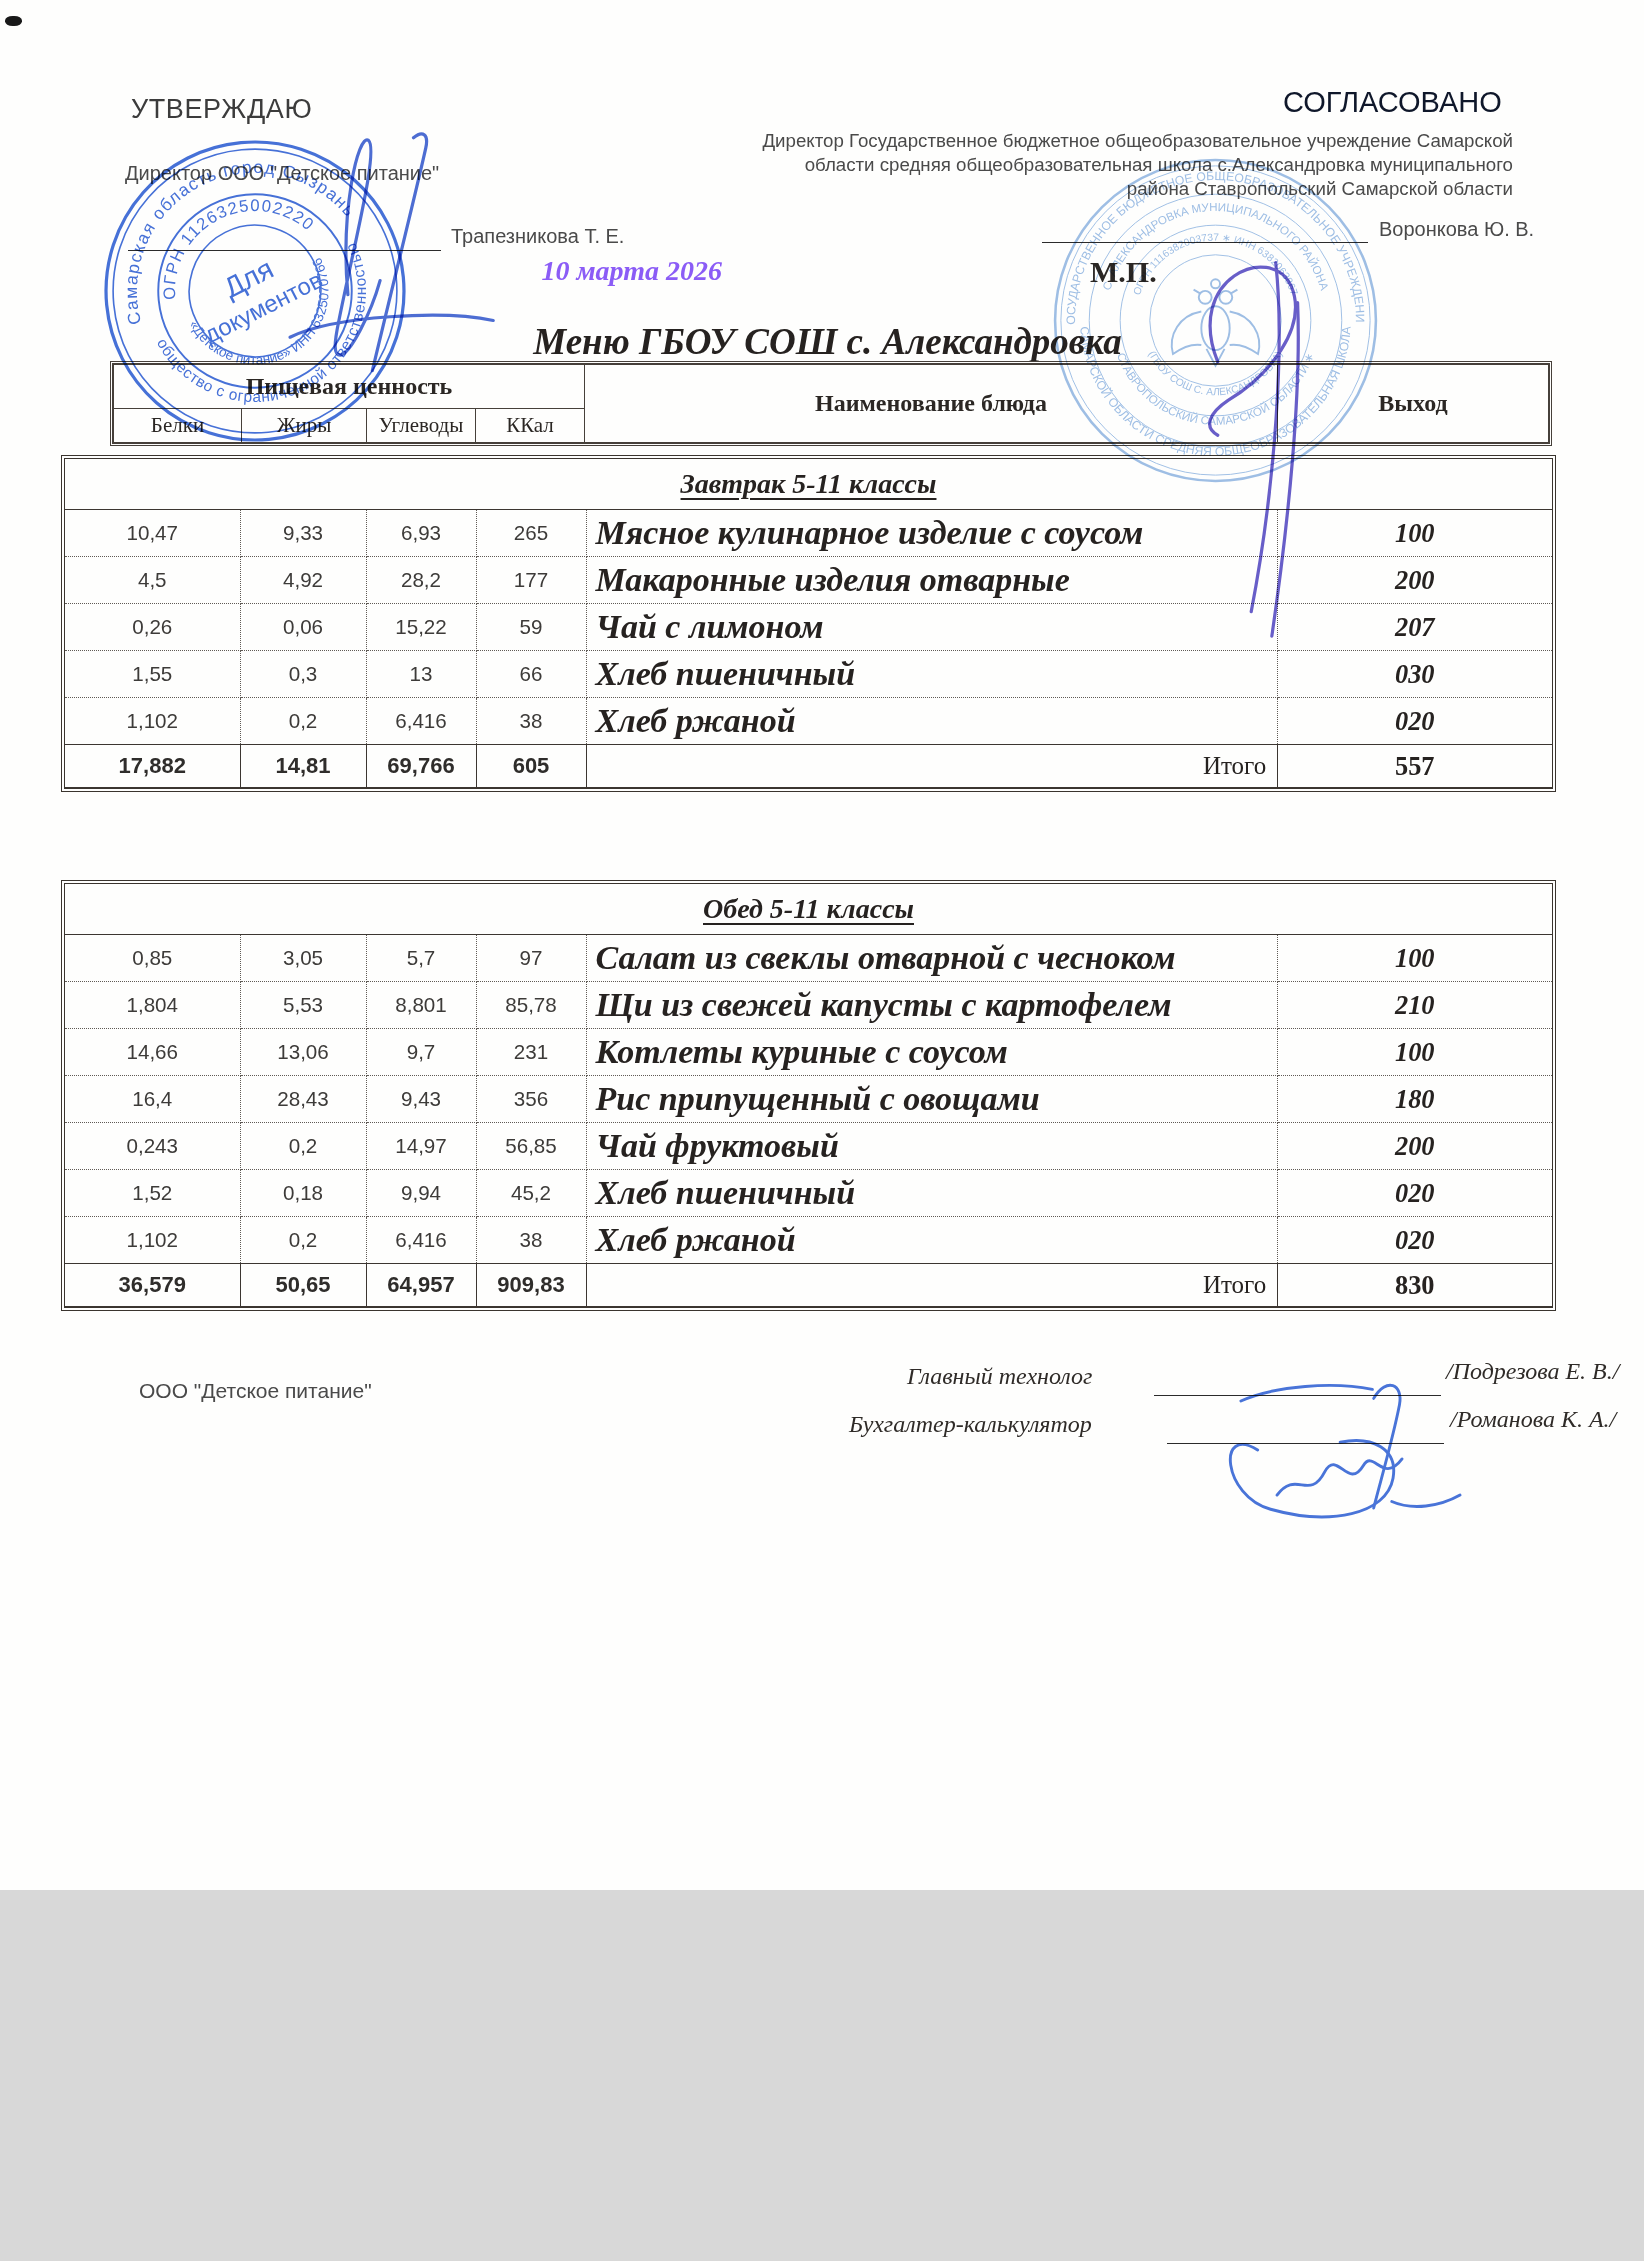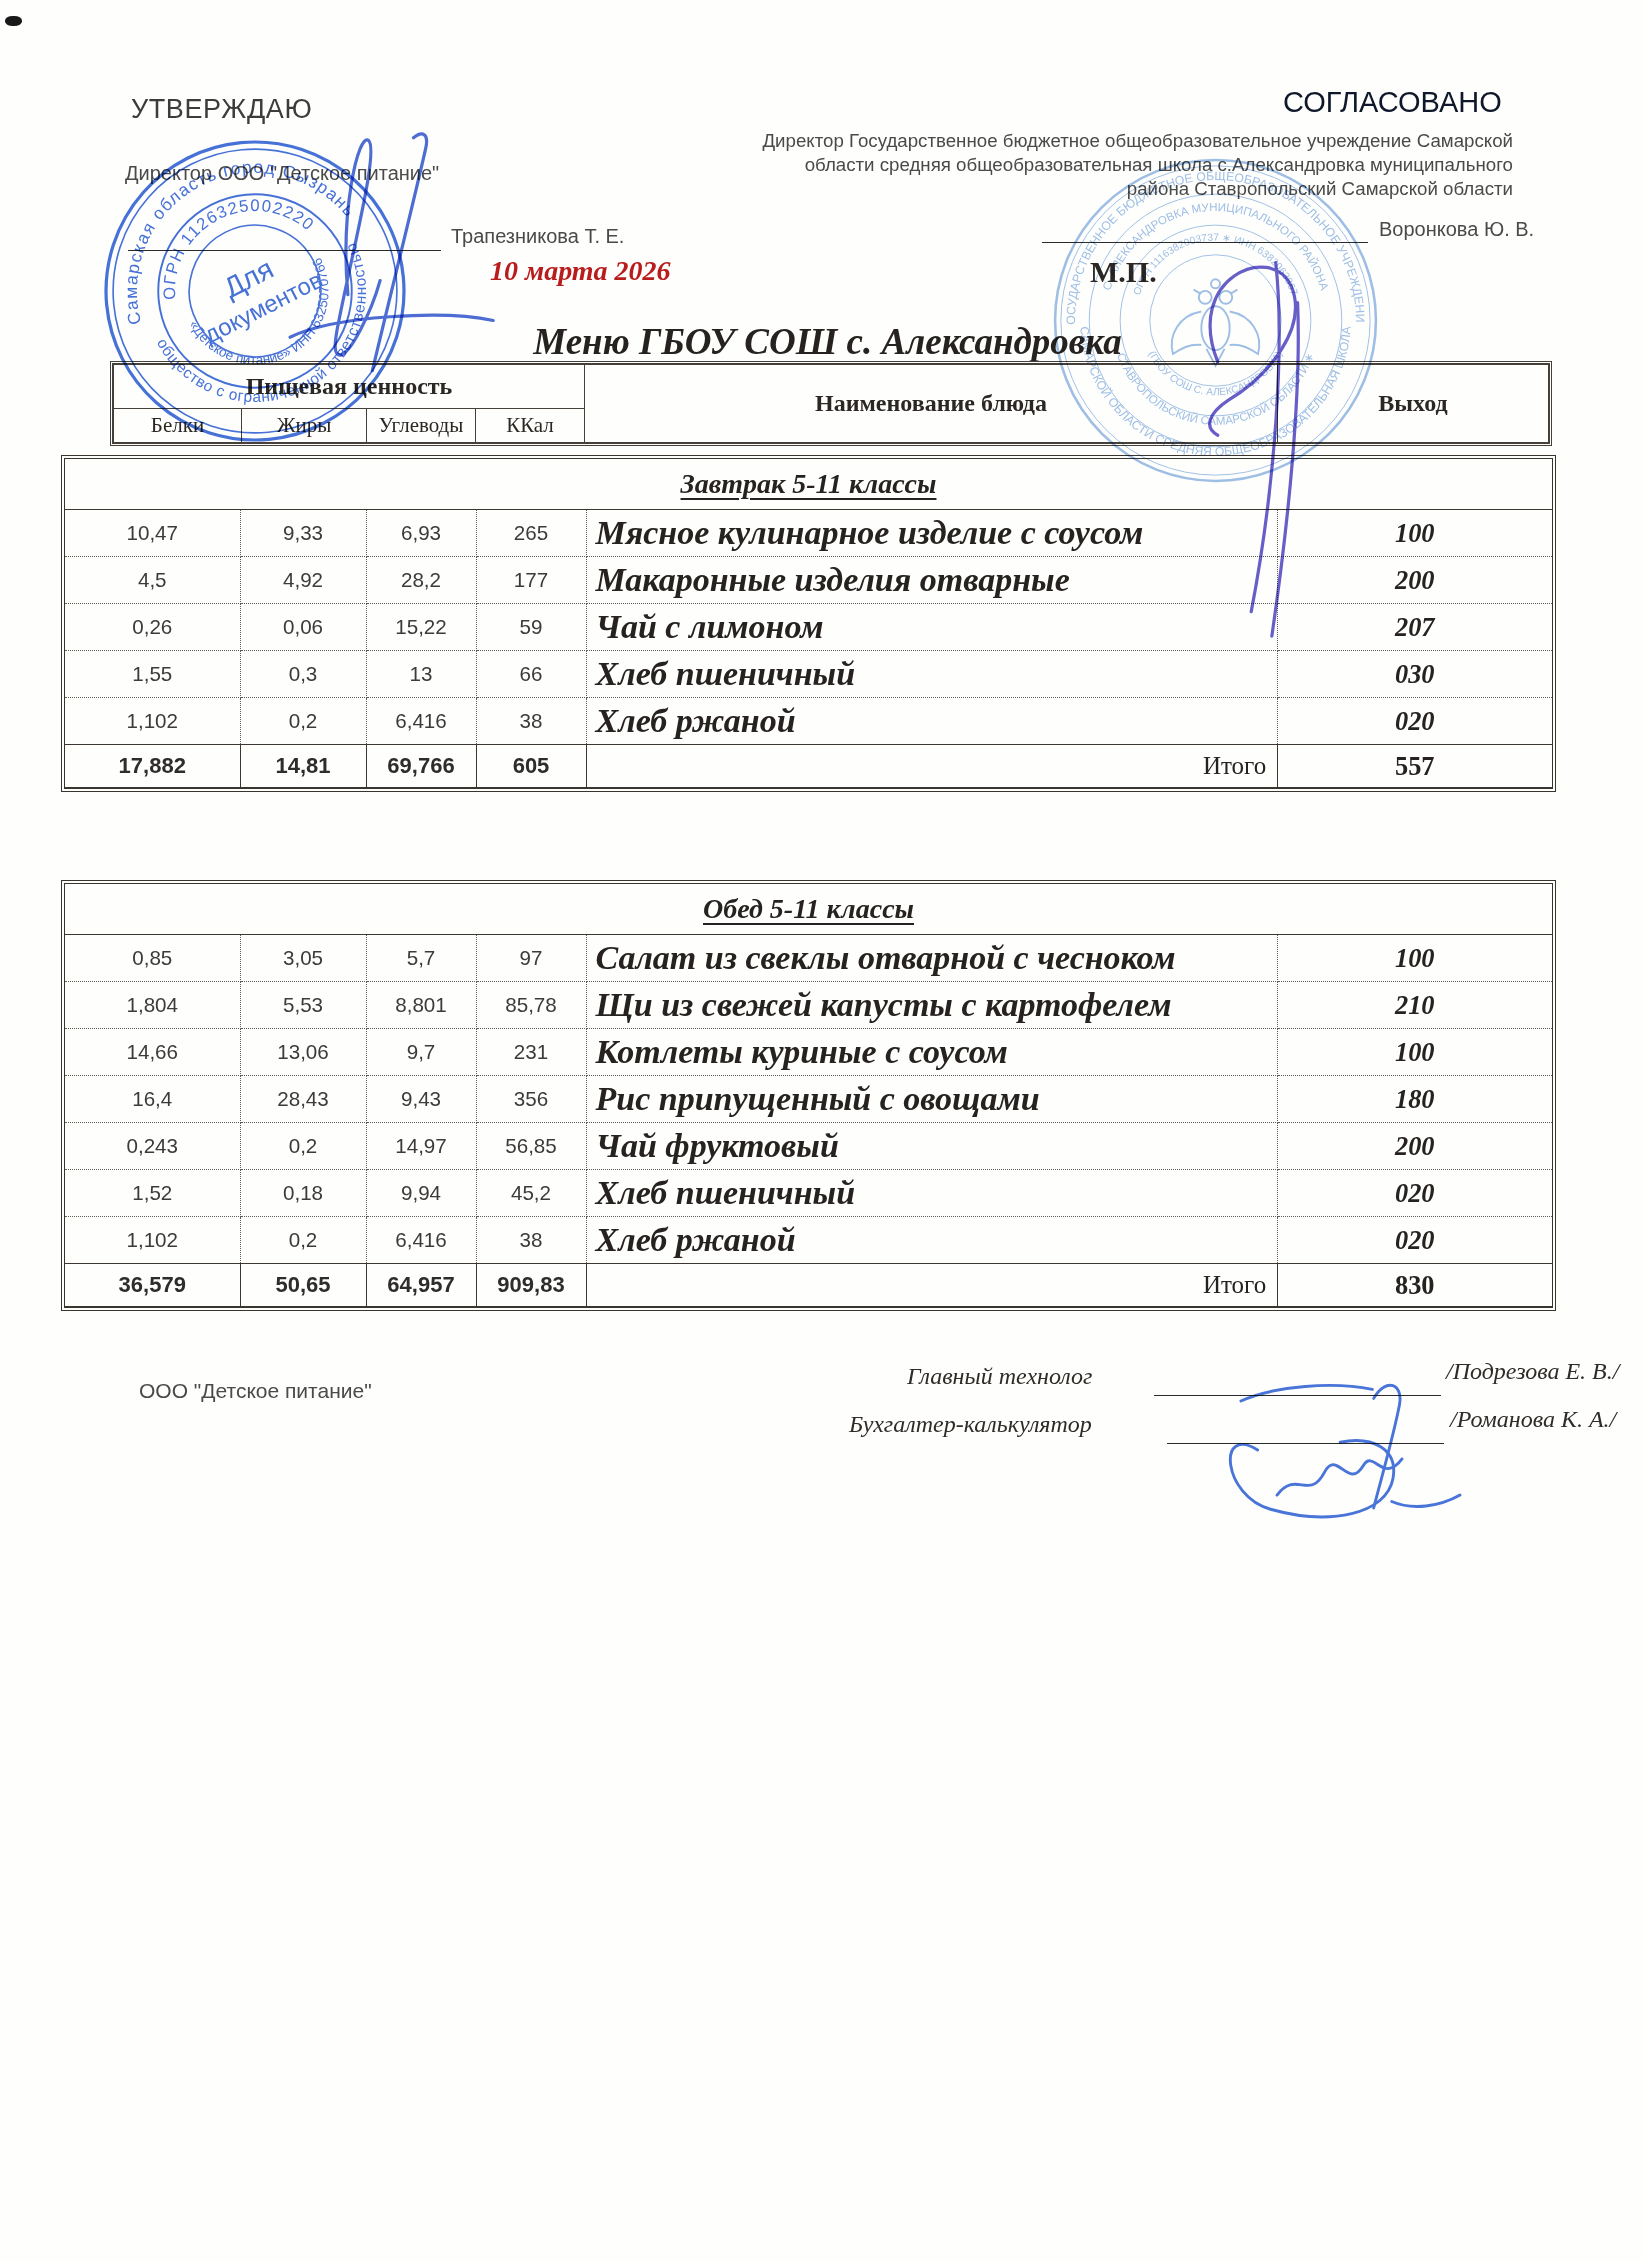--- a/index.html
+++ b/index.html
@@ -1,32 +1,32 @@
 <!DOCTYPE html>
 <html style="font-size:10.3px"><head>
 <meta charset="utf-8">
 <style>
   html,body{margin:0;padding:0;background:#d8d8d8;}
-  .page{position:relative;width:1644px;height:2261px;background:#fefefdff;
+  .page{position:relative;width:1644px;height:1890px;background:#fefefdff;
         font-family:"Liberation Sans","DejaVu Sans",sans-serif;color:#2e2a27;overflow:hidden;}
   .abs{position:absolute;}
   .serif{font-family:"Liberation Serif","DejaVu Serif",serif;}
   .speck{width:17px;height:10.3px;background:#191919;border-radius:45%;}
 
   
   .approve-label{left:131px;top:94px;font-size:27px;letter-spacing:0.6px;color:#3c3c3c;}
   .agree-label{left:1283px;top:86px;font-size:29px;color:#0f172a;}
   .approve-role{left:125px;top:162px;font-size:20px;color:#4a4a4a;}
   .agree-role{left:709px;top:129px;width:804px;text-align:right;font-size:18.7px;line-height:24px;color:#4a4a4a;}
   .sig-line{border-top:1.9px solid #2b2b2b;height:0;}
   .approve-line{left:128px;top:250px;width:313px;}
   .agree-line{left:1042px;top:242px;width:326px;}
   .approve-name{left:451px;top:225px;font-size:20px;color:#4a4a4a;}
   .agree-name{left:1379px;top:218px;font-size:20px;color:#4a4a4a;}
-  .doc-date{left:490px;top:255px;width:232px;text-align:left;font-size:28px;font-style:italic;font-weight:bold;color:#b91c1c;}
+  .doc-date{left:490px;top:255px;width:232px;text-align:right;font-size:28px;font-style:italic;font-weight:bold;color:#8b5cf6;}
   .mp{left:1090px;top:255px;font-size:30px;font-weight:bold;color:#2b2724;}
   .doc-title{left:412px;top:320px;width:831px;text-align:center;font-size:37px;font-style:italic;font-weight:bold;color:#262220;}
 
   
   .hdr-wrap{left:110px;top:361px;border:3.2px double #46403a;background:rgba(255,255,255,.0);}
   .hdr{border-collapse:collapse;table-layout:fixed;width:1434px;}
   .hdr td{border:1.3px solid #46403a;text-align:center;vertical-align:middle;
           font-family:"Liberation Serif","DejaVu Serif",serif;color:#2b2724;}
   .hdr .hv{font-weight:bold;font-size:24px;height:41px;}
   .hdr .big{font-weight:bold;font-size:24px;}

